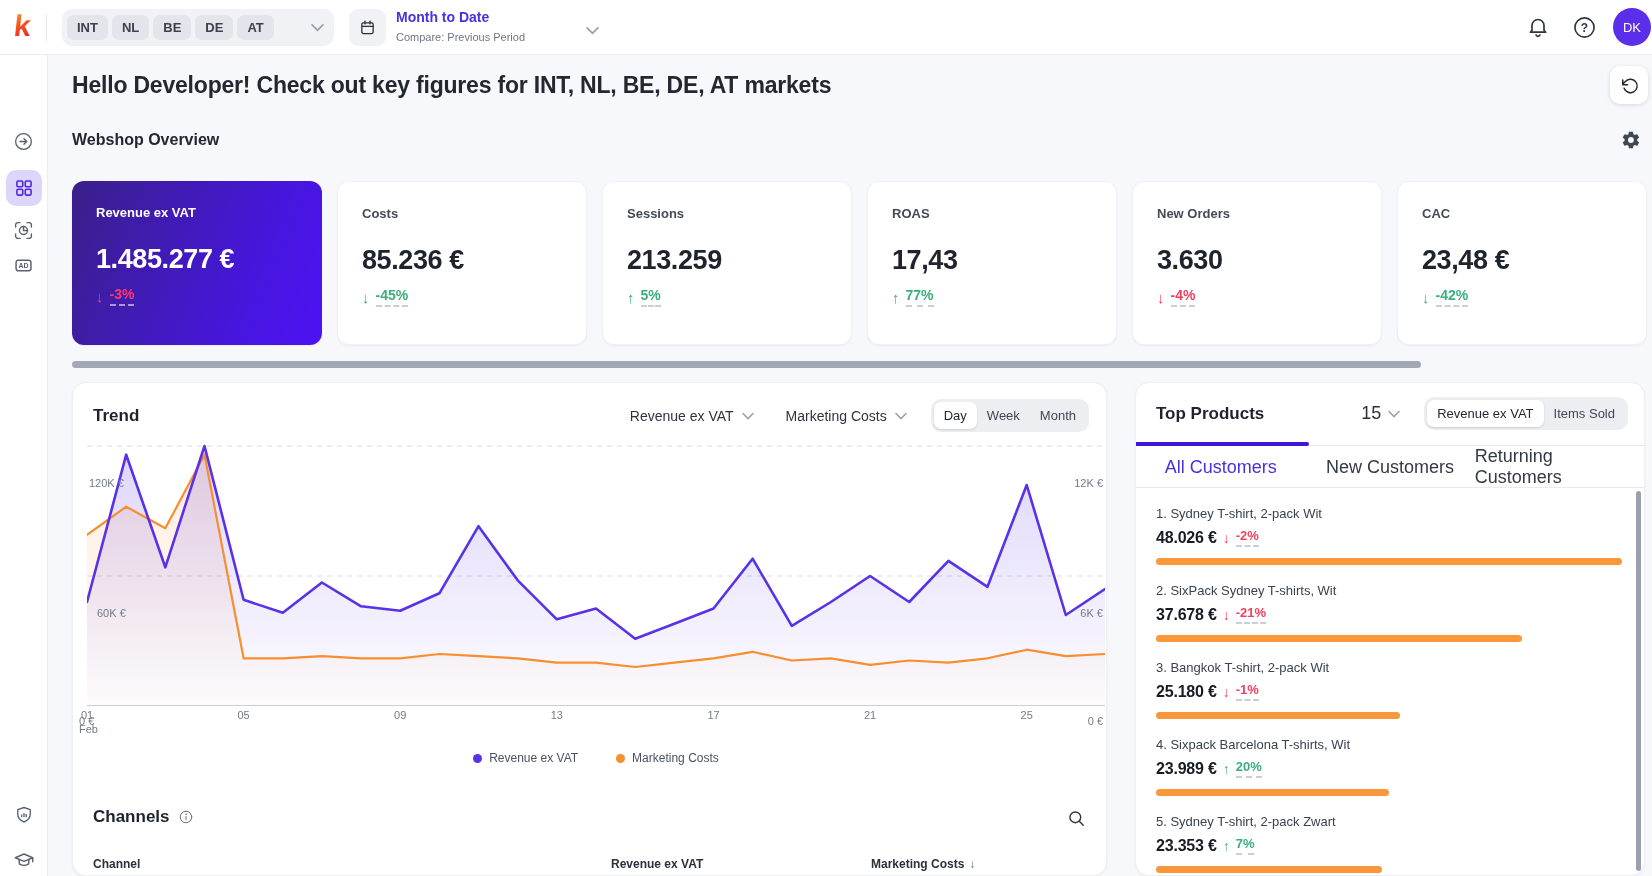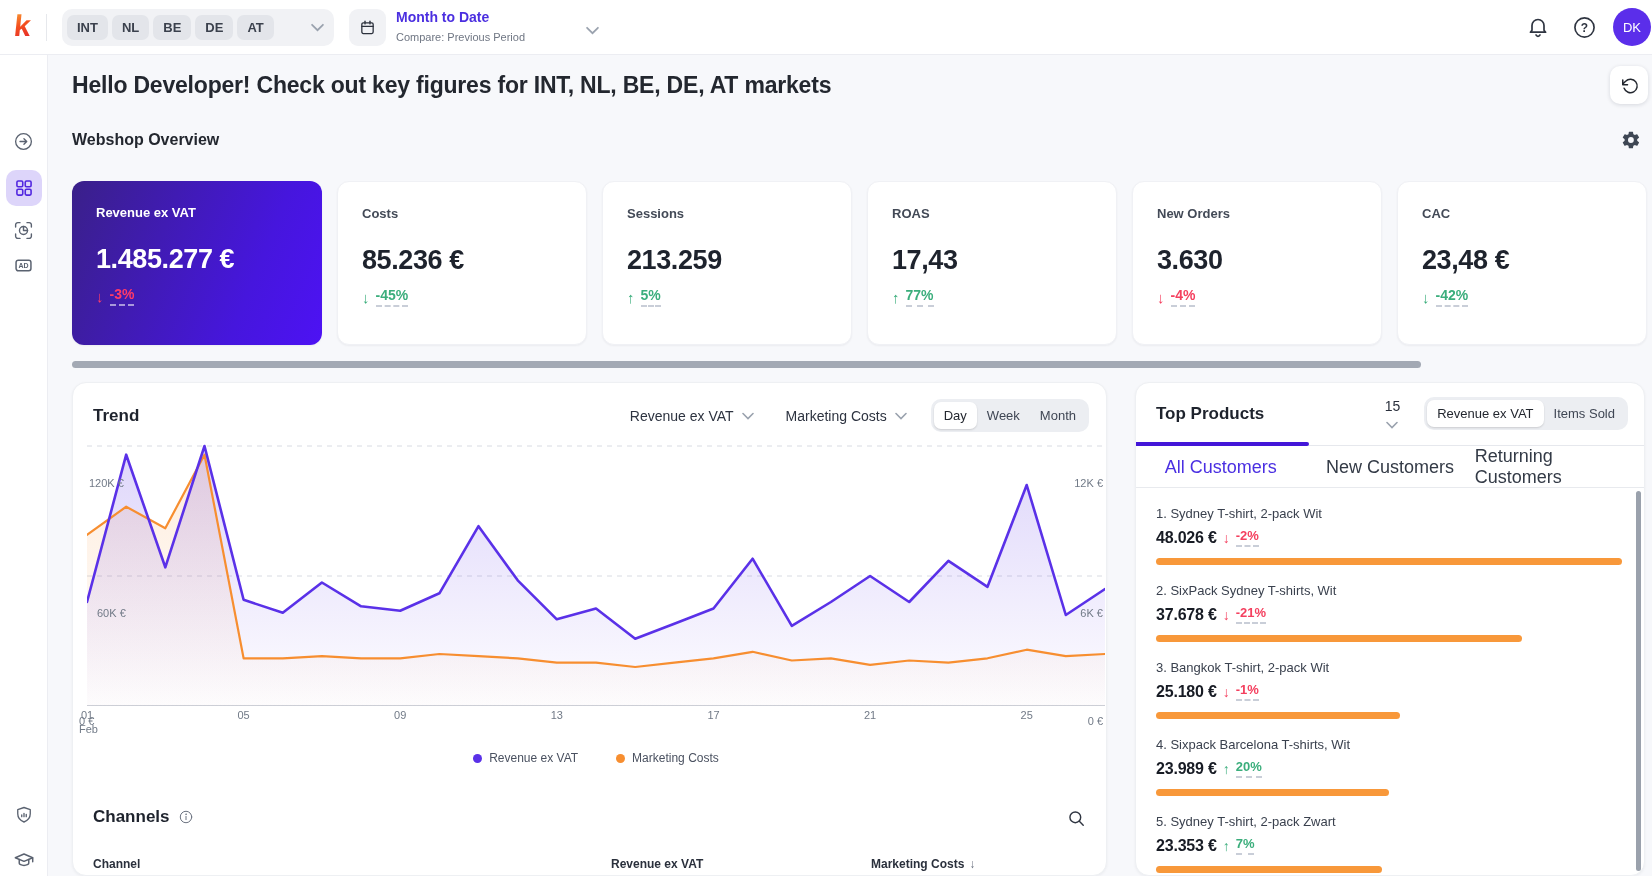--- a/index.html
+++ b/index.html
@@ -93,21 +93,21 @@
   .channels-title { font-size:17px; font-weight:700; color:#1e232d; }
   .info-ic { color:#6b7280; display:flex; }
   .search-ic { position:absolute; right:20px; top:426px; color:#2f3541; }
   .cols { position:absolute; top:474px; font-size:12px; font-weight:700; color:#2a303c; }
   .col-channel { left:20px; } .col-rev { left:538px; } .col-mkt { left:798px; display:flex; gap:5px; align-items:center; }
   .sort-arr { color:#6b7280; font-weight:400; font-size:12px; }
 
   
   .tp-header { display:flex; align-items:center; padding:14px 16px 0 20px; }
   .tp-title { font-size:17px; font-weight:700; color:#1e232d; }
-  .tp-count { margin-left:auto; display:flex; align-items:center; gap:7px; font-size:14px; color:#2a303c; margin-right:24px;flex-direction:column; }
+  .tp-count { margin-left:auto; display:flex; align-items:center; gap:7px; font-size:18px; color:#2a303c; margin-right:24px; }
   .tp-count .chev { color:#9aa2ae; display:flex; }
   .indicator-line { position:absolute; left:0; top:62px; width:100%; height:1px; background:#e6e8ed; }
   .indicator { position:absolute; left:0; top:59px; width:173px; height:4px; background:#4316d8; border-radius:0 2px 2px 0; }
   .tp-tabs { position:absolute; left:0; top:64px; width:100%; height:40px; display:flex; }
   .tab { flex:1; display:flex; align-items:center; justify-content:center; font-size:18px; color:#333a46; }
   .tab.active { color:#4a2fe2; }
   .tp-divider { position:absolute; left:0; top:104px; width:100%; height:1px; background:#e8eaee; }
   .tp-list { position:absolute; left:20px; top:123px; width:466px; }
   .tp-item { margin-bottom:18px; }
   .tp-name { font-size:13px; color:#3a414e; margin-bottom:7px; }

